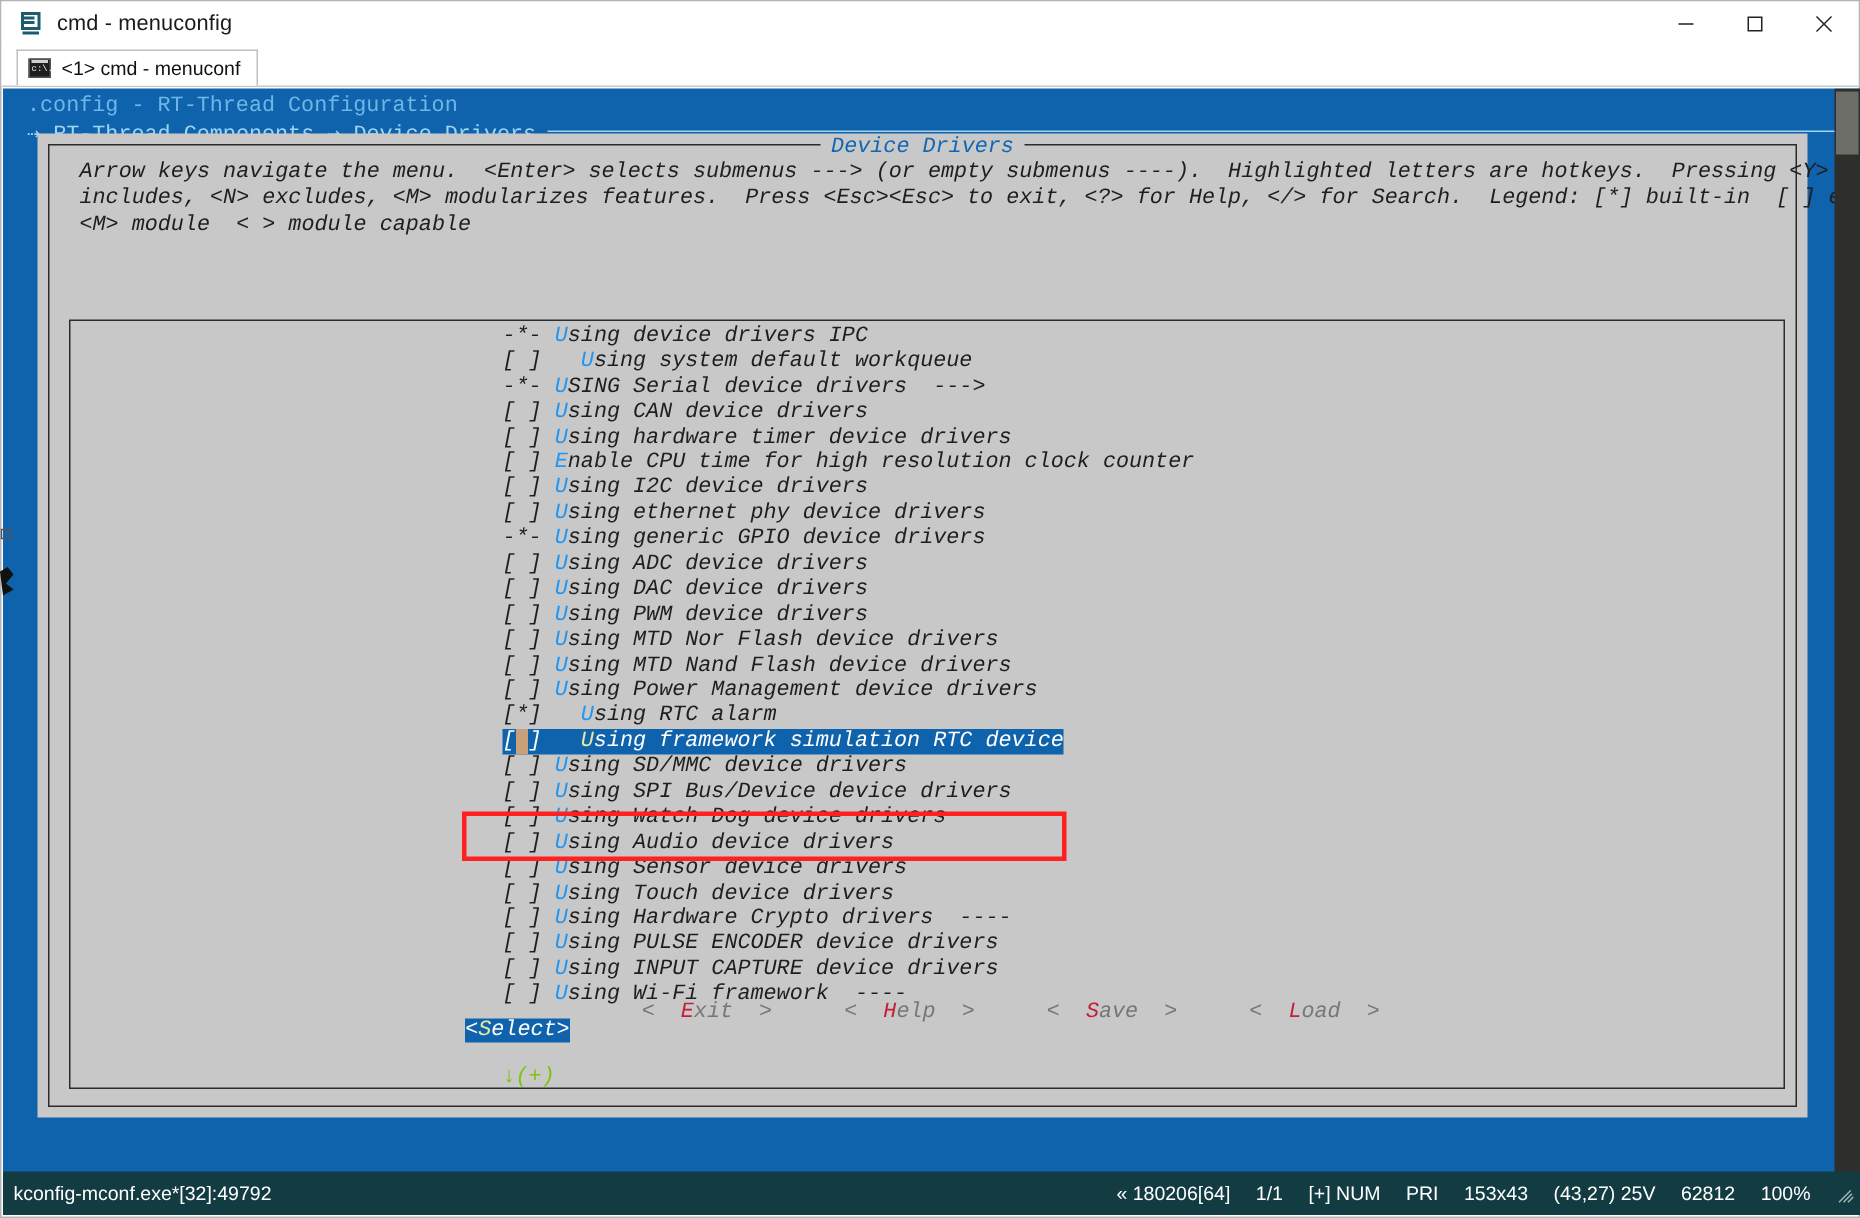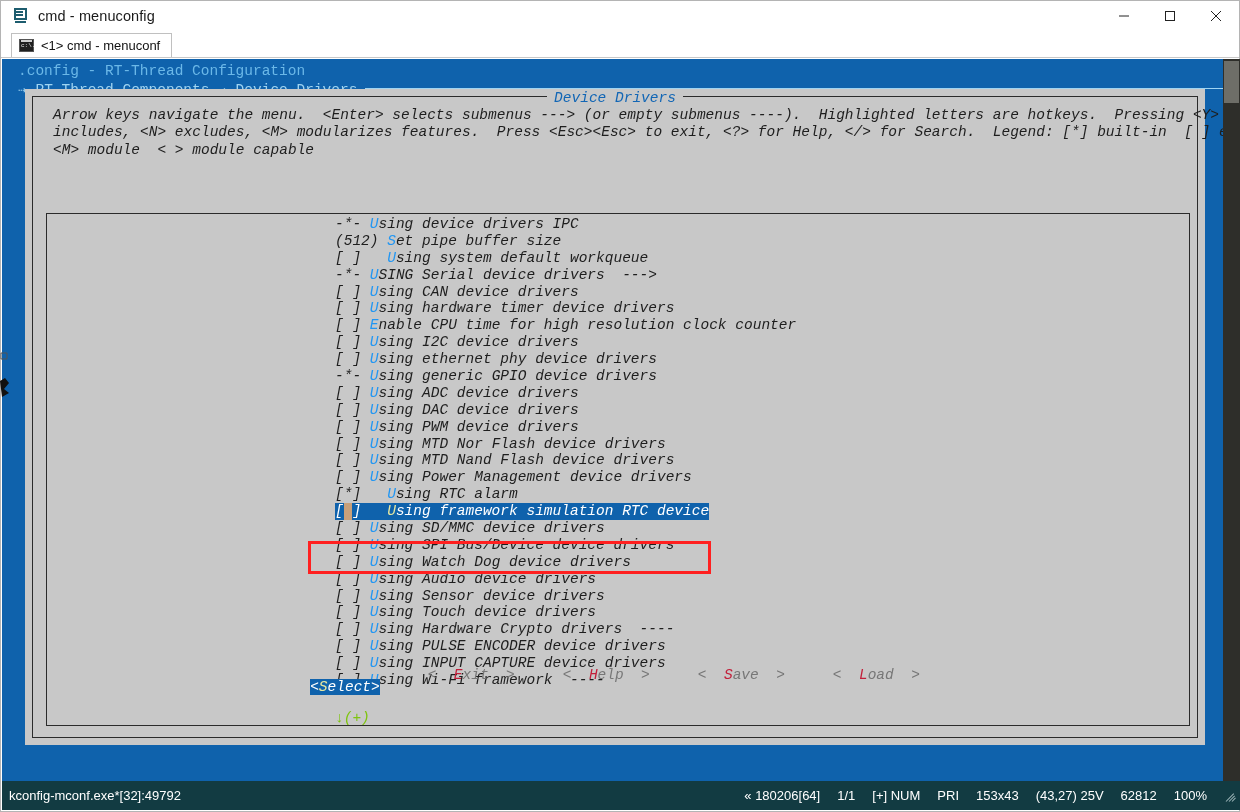--- a/index.html
+++ b/index.html
@@ -462,21 +462,20 @@
         <div class="kc-dialog-border"></div>
         <div class="kc-dialog-title">
           <span>Device Drivers</span>
         </div>
 
         <div class="kc-help"><div>Arrow keys navigate the menu.  &lt;Enter&gt; selects submenus ---&gt; (or empty submenus ----).  Highlighted letters are hotkeys.  Pressing &lt;Y&gt;</div><div>includes, &lt;N&gt; excludes, &lt;M&gt; modularizes features.  Press &lt;Esc&gt;&lt;Esc&gt; to exit, &lt;?&gt; for Help, &lt;/&gt; for Search.  Legend: [*] built-in  [ ] excluded</div><div>&lt;M&gt; module  &lt; &gt; module capable</div></div>
 
         <div class="kc-listbox">
           <div class="kc-rows">
               <div class="kc-row"><span>-*- </span><span class="hot">U</span><span>sing device drivers IPC</span></div>
-              <div class="kc-row"><span>(512) </span><span class="hot">S</span><span>et pipe buffer size</span></div>
               <div class="kc-row"><span>[ ]   </span><span class="hot">U</span><span>sing system default workqueue</span></div>
               <div class="kc-row"><span>-*- </span><span class="hot">U</span><span>SING Serial device drivers  ---&gt;</span></div>
               <div class="kc-row"><span>[ ] </span><span class="hot">U</span><span>sing CAN device drivers</span></div>
               <div class="kc-row"><span>[ ] </span><span class="hot">U</span><span>sing hardware timer device drivers</span></div>
               <div class="kc-row"><span>[ ] </span><span class="hot">E</span><span>nable CPU time for high resolution clock counter</span></div>
               <div class="kc-row"><span>[ ] </span><span class="hot">U</span><span>sing I2C device drivers</span></div>
               <div class="kc-row"><span>[ ] </span><span class="hot">U</span><span>sing ethernet phy device drivers</span></div>
               <div class="kc-row"><span>-*- </span><span class="hot">U</span><span>sing generic GPIO device drivers</span></div>
               <div class="kc-row"><span>[ ] </span><span class="hot">U</span><span>sing ADC device drivers</span></div>
               <div class="kc-row"><span>[ ] </span><span class="hot">U</span><span>sing DAC device drivers</span></div>

